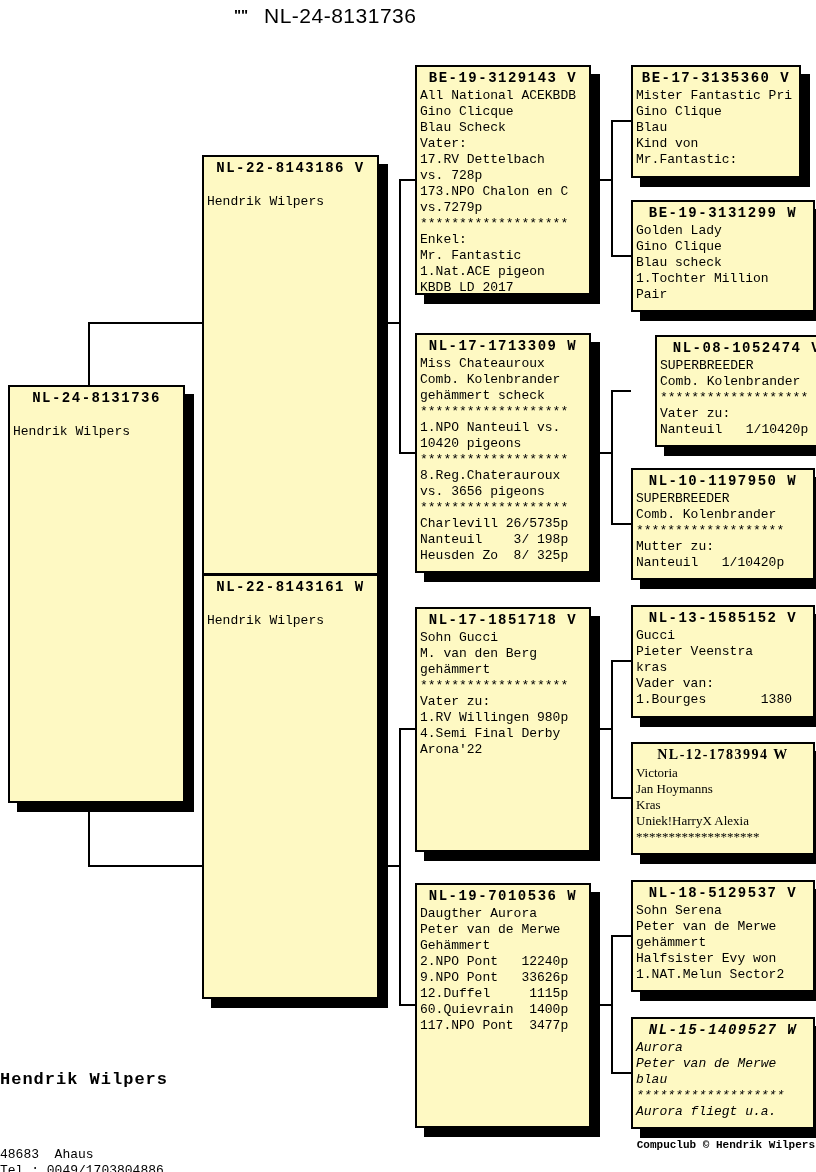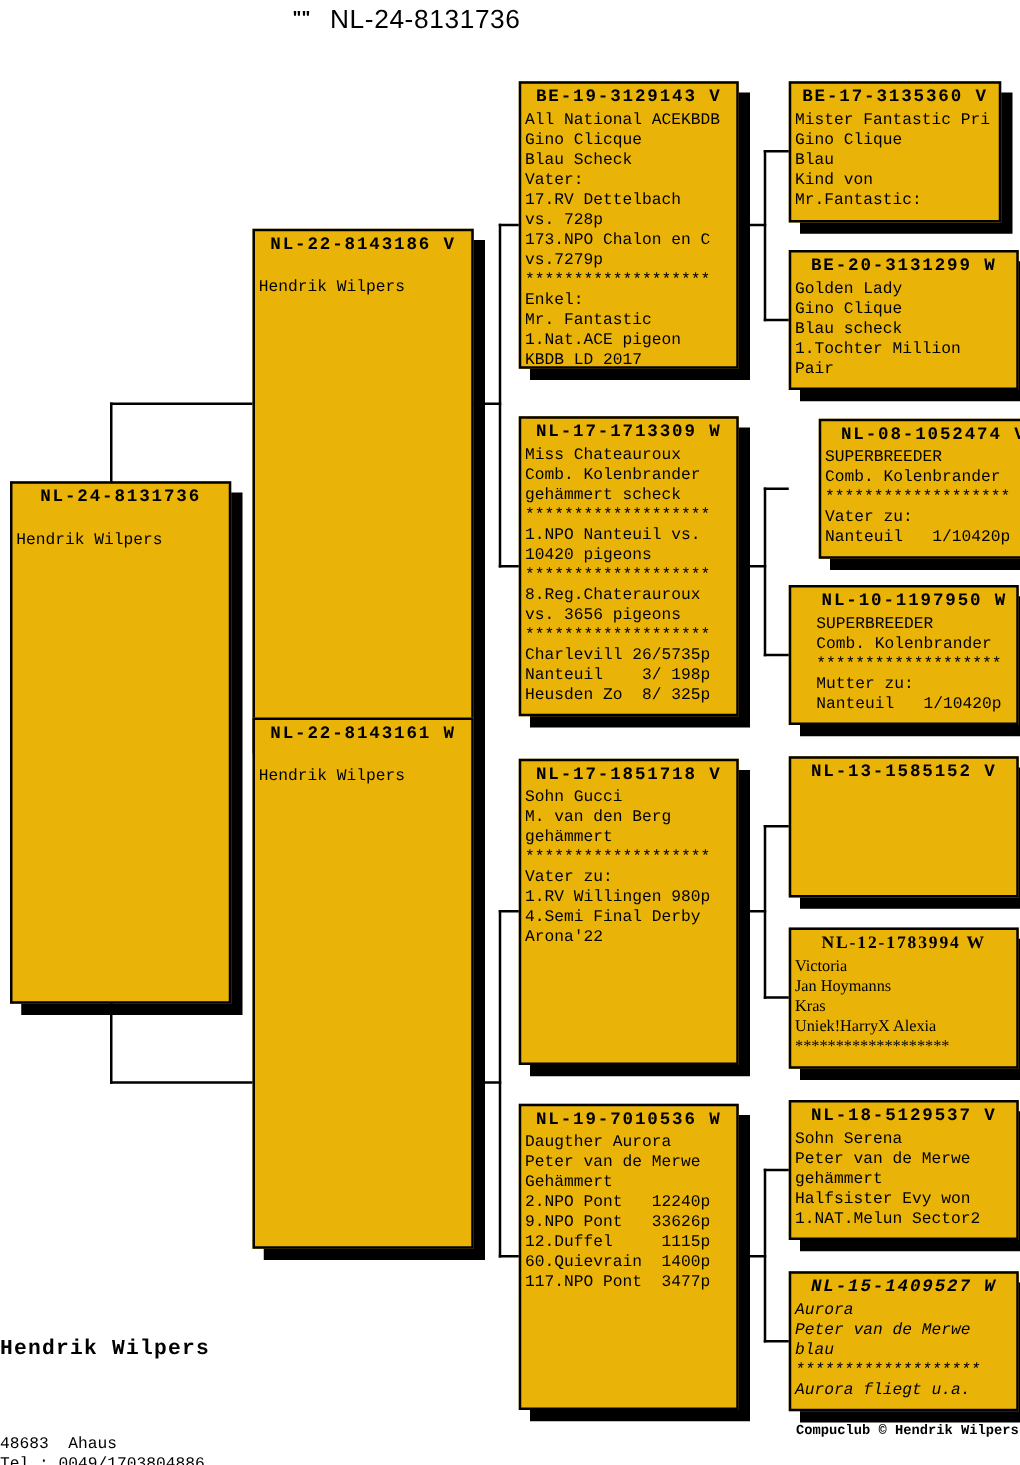--- a/index.html
+++ b/index.html
@@ -12,21 +12,21 @@
     position:absolute; left:234px; top:6px;
     font-family:"Liberation Sans", sans-serif;
     font-size:15px; font-weight:bold;
   }
   .doc-title {
     position:absolute; left:264px; top:4px;
     font-family:"Liberation Sans", sans-serif;
     font-size:21px; letter-spacing:0.5px;
   }
   .pbox {
-    position:absolute; background:#eab308;
+    position:absolute; background:#fef9c3;
     border:2px solid #000000;
     box-shadow:9px 9px 0 0 #000000;
     box-sizing:border-box;
   }
   .pbox .hdr {
     font-weight:bold; font-size:14px; text-align:center;
     padding-top:3px; letter-spacing:1.5px; white-space:pre;
   }
   .pbox .body {
     font-size:13px; line-height:16px; white-space:pre;
@@ -50,21 +50,21 @@
 
   <span class="doc-title-quotes">""</span>
   <span class="doc-title">NL-24-8131736</span>
 
   <div class="pbox" style="left:8px; top:385px; width:177px; height:418px;">
     <div class="hdr">NL-24-8131736</div>
     <div class="body">
 Hendrik Wilpers</div>
   </div>
 
-  <div class="pbox" style="left:202px; top:155px; width:177px; height:420px;margin-top:28px;">
+  <div class="pbox" style="left:202px; top:155px; width:177px; height:420px;">
     <div class="hdr">NL-22-8143186 V</div>
     <div class="body">
 Hendrik Wilpers</div>
   </div>
   <div class="pbox" style="left:202px; top:574px; width:177px; height:425px;">
     <div class="hdr">NL-22-8143161 W</div>
     <div class="body">
 Hendrik Wilpers</div>
   </div>
 
@@ -125,45 +125,50 @@
 
   <div class="pbox" style="left:631px; top:65px; width:170px; height:113px;">
     <div class="hdr">BE-17-3135360 V</div>
     <div class="body">Mister Fantastic Pri
 Gino Clique
 Blau
 Kind von
 Mr.Fantastic:</div>
   </div>
   <div class="pbox" style="left:631px; top:200px; width:184px; height:112px;">
-    <div class="hdr">BE-20-3131299 W</div>
+    <div class="hdr">BE-19-3131299 W</div>
     <div class="body">Golden Lady
 Gino Clique
 Blau scheck
 1.Tochter Million
 Pair</div>
   </div>
   <div class="pbox" style="left:631px; top:335px; width:184px; height:112px;margin-left:24px;">
     <div class="hdr">NL-08-1052474 V</div>
     <div class="body">SUPERBREEDER
 Comb. Kolenbrander
 *******************
 Vater zu:
 Nanteuil   1/10420p</div>
   </div>
-  <div class="pbox" style="left:631px; top:468px; width:184px; height:112px;padding-left:17px;">
+  <div class="pbox" style="left:631px; top:468px; width:184px; height:112px;">
     <div class="hdr">NL-10-1197950 W</div>
     <div class="body">SUPERBREEDER
 Comb. Kolenbrander
 *******************
 Mutter zu:
 Nanteuil   1/10420p</div>
   </div>
   <div class="pbox" style="left:631px; top:605px; width:184px; height:113px;">
     <div class="hdr">NL-13-1585152 V</div>
+    <div class="body">Gucci
+Pieter Veenstra
+kras
+Vader van:
+1.Bourges       1380</div>
   </div>
   <div class="pbox" style="left:631px; top:742px; width:184px; height:113px;font-family:Liberation Serif, serif;">
     <div class="hdr">NL-12-1783994 W</div>
     <div class="body">Victoria
 Jan Hoymanns
 Kras
 Uniek!HarryX Alexia
 *******************</div>
   </div>
   <div class="pbox" style="left:631px; top:880px; width:184px; height:112px;">

